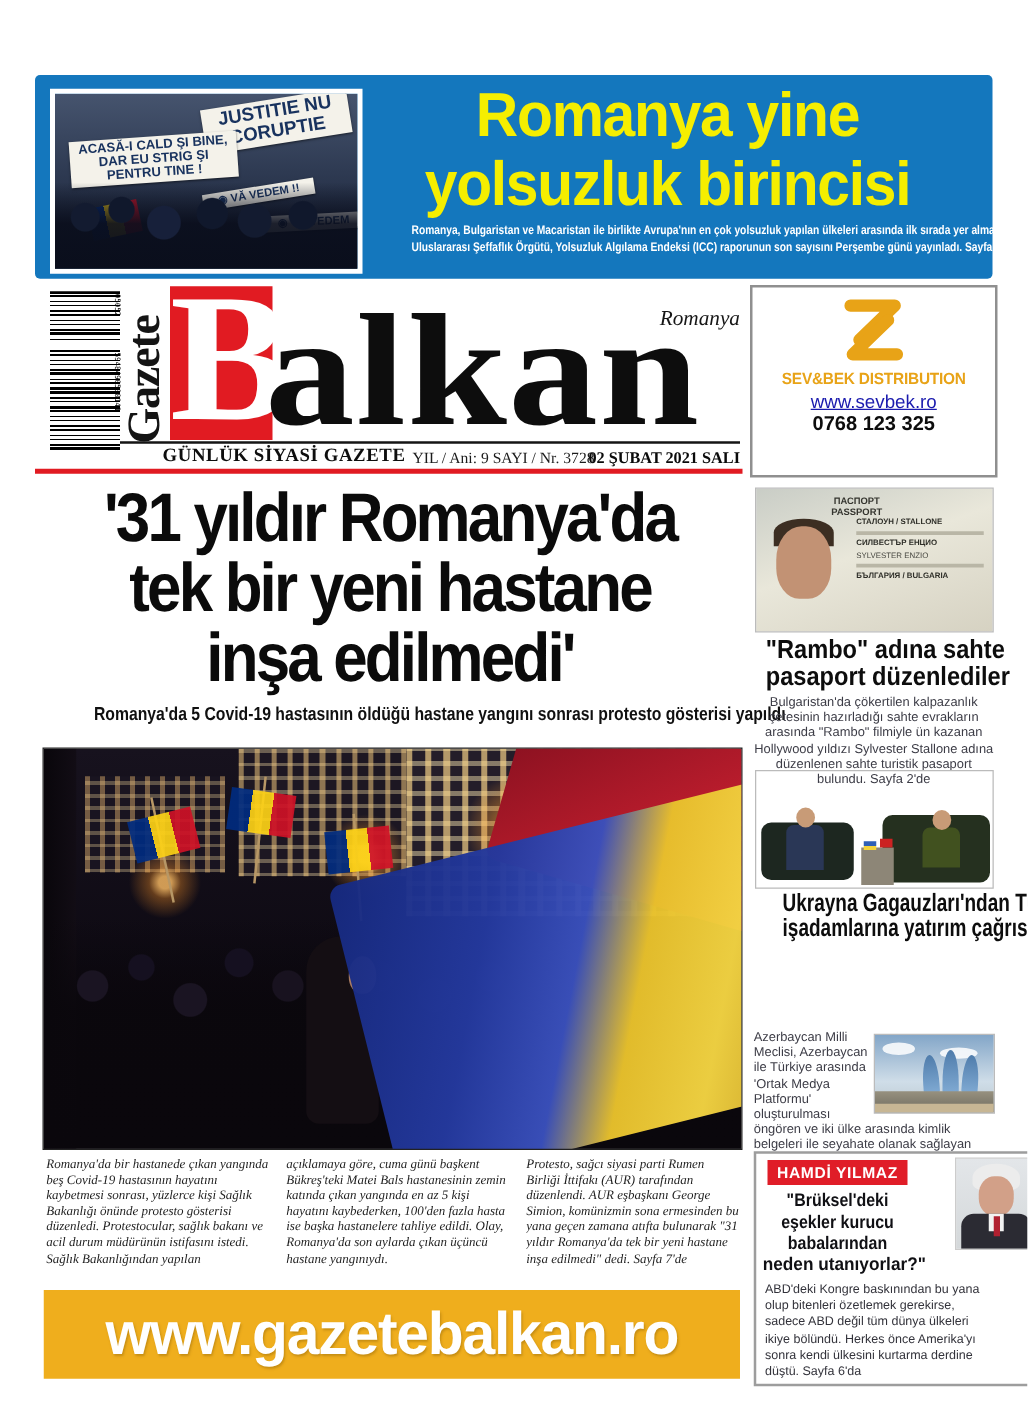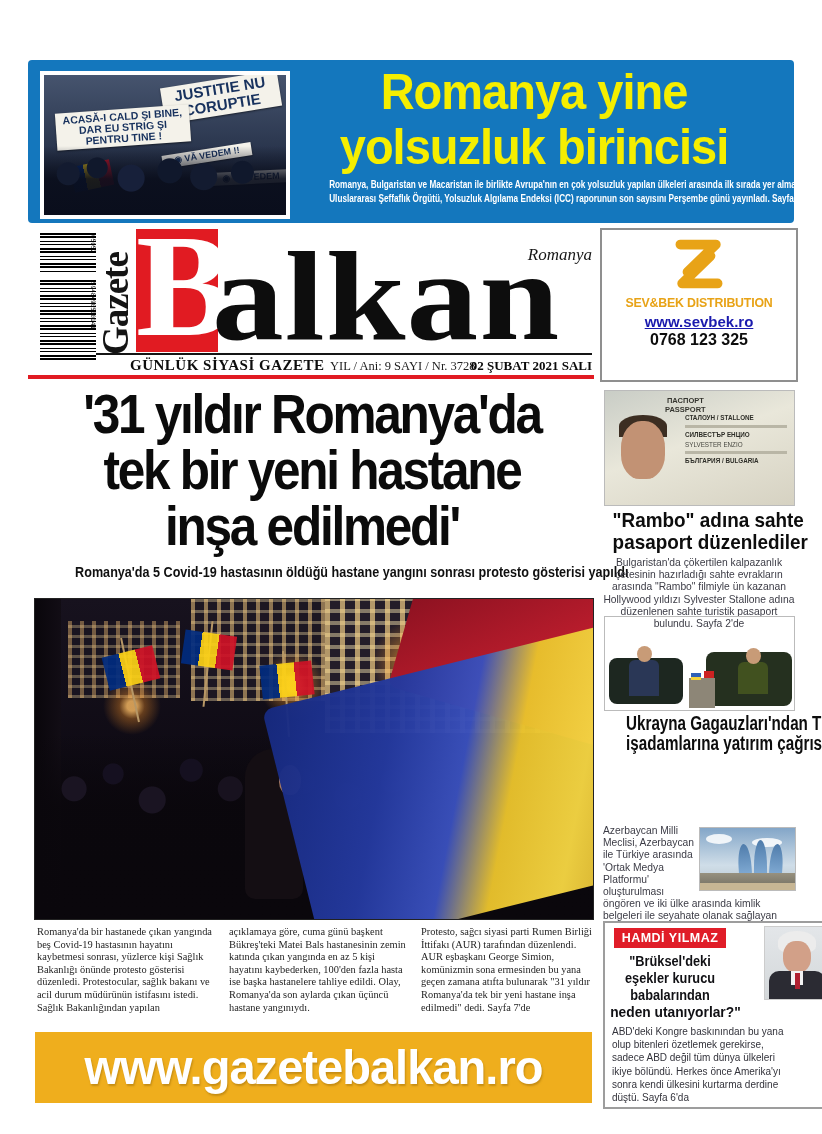--- a/index.html
+++ b/index.html
@@ -51,21 +51,21 @@
   .mast-line{left:96px;top:353px;width:496px;height:2px;background:#151515;}
   .tagline{left:130px;top:357px;font-family:"Liberation Serif",serif;font-weight:700;font-size:15px;letter-spacing:.5px;color:#0e0e0e;}
   .issue-info{left:330px;top:359px;font-family:"Liberation Serif",serif;font-size:12.5px;color:#1c1c1c;}
   .mast-date{left:440px;top:358px;width:152px;text-align:right;font-family:"Liberation Serif",serif;font-weight:700;font-size:13px;color:#0a0a0a;}
   .red-rule{left:28px;top:375px;width:566px;height:4px;background:#e11b22;}
 
   
   .ad-box{left:600px;top:228px;width:194px;height:150px;border:2px solid #8f8f8f;background:#fff;text-align:center;}
   .ad-logo{margin:3px auto 0;width:86px;height:62px;display:block;}
   .ad-name{color:#e8a317;font-weight:800;font-size:13px;letter-spacing:-.2px;white-space:nowrap;transform:scaleX(.95);}
-  .ad-site{color:#1a1aae;font-weight:700;font-size:15px;text-decoration:underline;margin-top:3px;cursor:pointer;}
+  .ad-site{color:#1a1aae;font-weight:400;font-size:15px;text-decoration:underline;margin-top:3px;cursor:pointer;}
   .ad-phone{color:#0d0d0d;font-weight:800;font-size:16px;margin-top:1px;}
 
   
   .lead-head{left:30px;top:386px;width:564px;text-align:center;font-weight:800;color:#0b0b0b;
       transform:scaleX(.9);transform-origin:center top;}
   .lead-head div{font-size:55px;line-height:56px;letter-spacing:-2.5px;white-space:nowrap;}
   .lead-sub{left:30px;top:563px;width:564px;text-align:center;font-weight:800;color:#101010;}
   .lead-sub div{font-size:15px;white-space:nowrap;transform:scaleX(.84);transform-origin:center;}
 
   
@@ -104,21 +104,21 @@
      background:linear-gradient(140deg,#7e0e1d 0%,#b81c2c 55%,#e04048 100%);}
   .mp-flag-sm{position:absolute;width:52px;height:34px;opacity:.92;
      background:linear-gradient(90deg,#002b7f 0 33%,#fcd116 33% 66%,#ce1126 66% 100%);}
   .mp-f1{left:70px;top:52px;transform:rotate(-14deg);}
   .mp-f2{left:148px;top:34px;transform:rotate(8deg);}
   .mp-f3{left:226px;top:64px;transform:rotate(-6deg);}
   .mp-pole{position:absolute;width:2px;height:86px;background:#b79766;}
 
   
   .body-col{top:926px;height:106px;font-family:"Liberation Serif",serif;font-size:10.4px;
-      line-height:12.6px;color:#1e1e1e;overflow:hidden;text-align:left;}
+      line-height:12.6px;color:#1e1e1e;overflow:hidden;text-align:left;font-style:italic;}
   .bcol1{left:37px;width:180px;}
   .bcol2{left:229px;width:182px;}
   .bcol3{left:421px;width:172px;}
 
   
   .footer-banner{left:35px;top:1032px;width:557px;height:71px;background:#efae1d;text-align:center;}
   .footer-url{color:#fff;font-weight:800;font-size:48px;line-height:71px;letter-spacing:-1px;
       text-shadow:1px 2px 2px rgba(120,80,0,.35);transform:scaleX(.98);cursor:pointer;}
 
   

